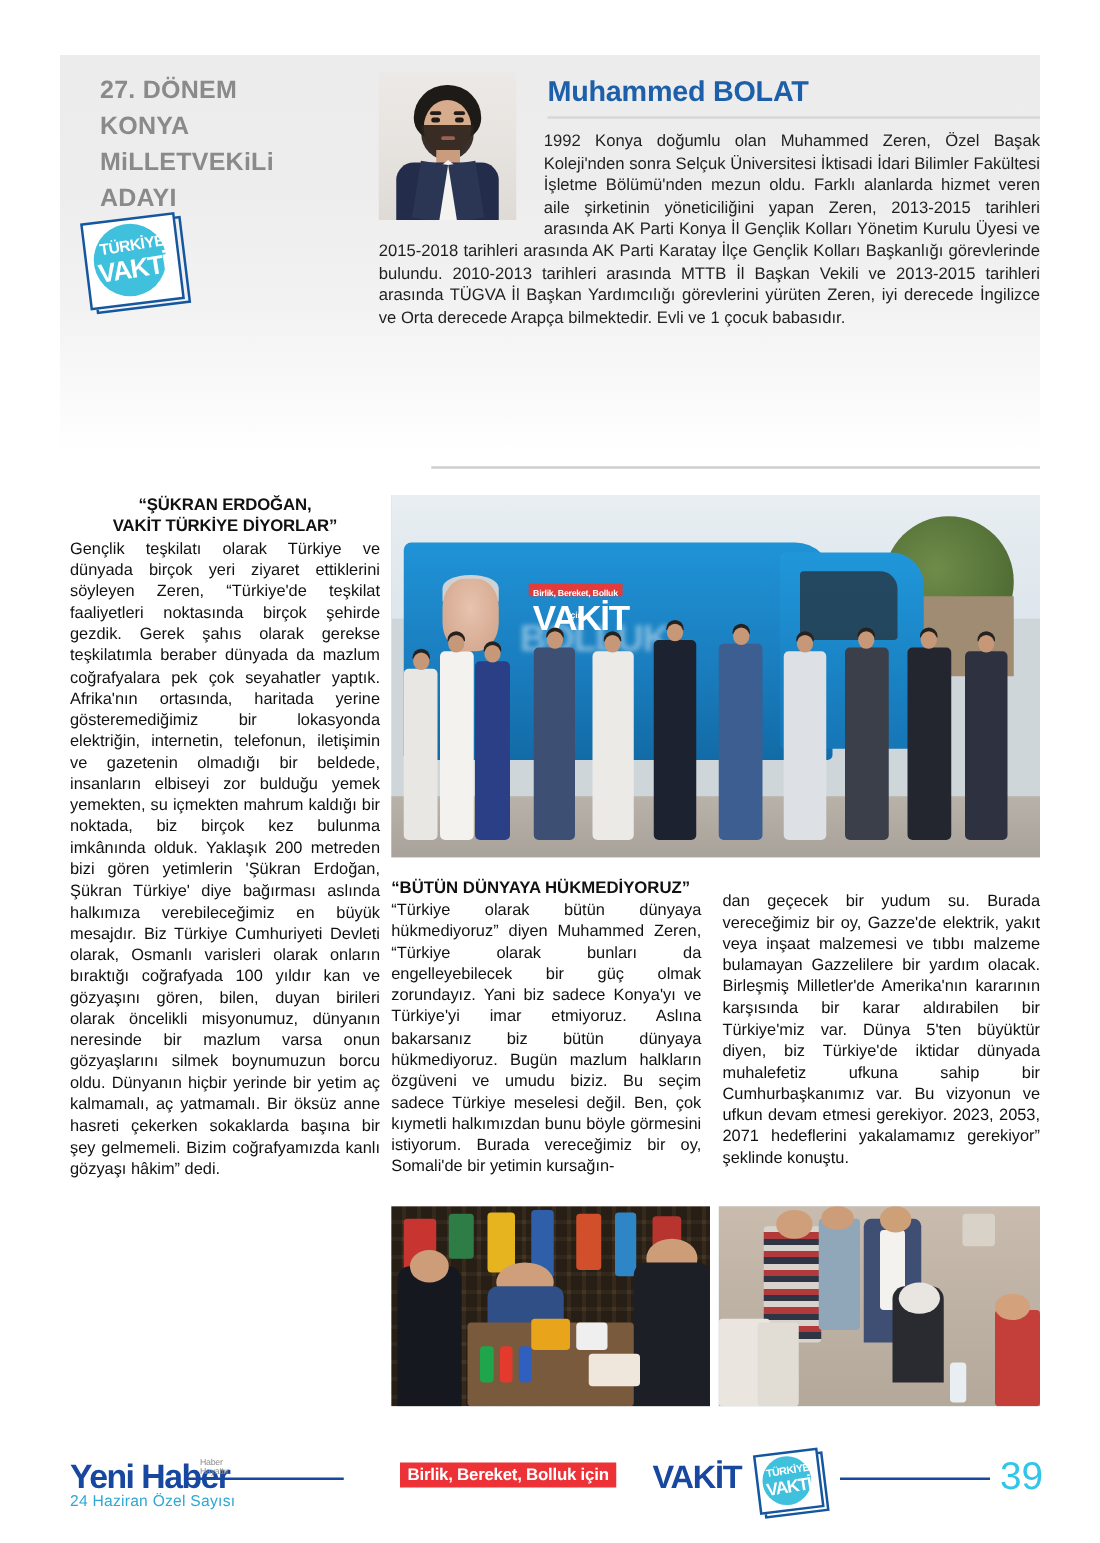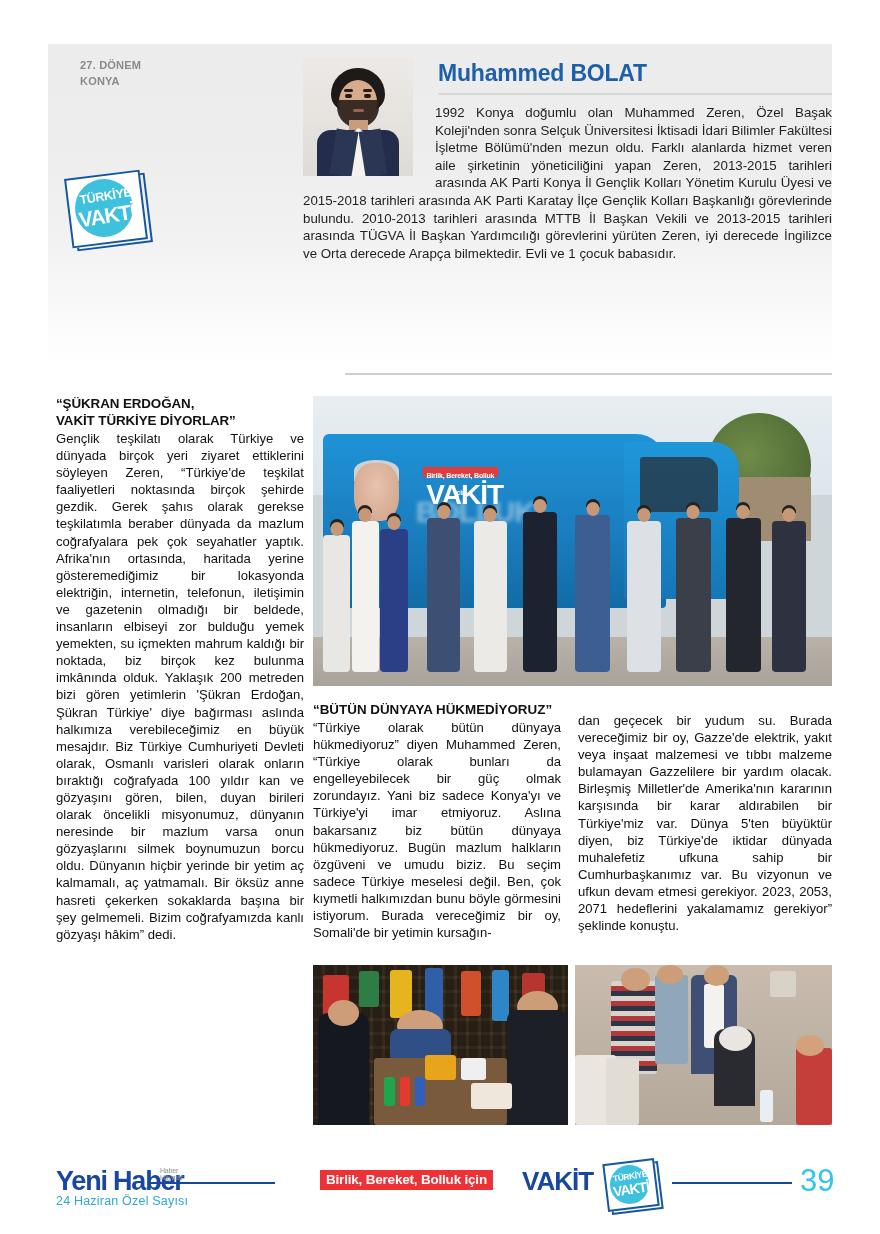--- a/index.html
+++ b/index.html
@@ -15,21 +15,21 @@
 
   
   .header-band{
     position:absolute;left:48px;top:44px;width:784px;height:320px;
     background:linear-gradient(to bottom,#ececec 0%,#ededed 32%,#f2f2f2 62%,#fbfbfb 88%,#ffffff 100%);
   }
   .header-left{
     position:absolute;left:80px;top:58px;width:200px;
   }
   .header-kicker{
-    font-size:11px;line-height:1.45;font-weight:bold;color:#8a8a8a;
+    font-size:20px;line-height:1.45;font-weight:bold;color:#8a8a8a;
     letter-spacing:.2px;
   }
   .header-kicker div{white-space:nowrap;}
 
   
   .tv-logo{
     position:absolute;left:62px;top:172px;width:92px;height:76px;
   }
   .tv-frame{
     position:absolute;left:6px;top:2px;width:72px;height:66px;
@@ -122,21 +122,21 @@
   .bio-float{float:left;width:132px;height:82px;}
 
   .head-rule{
     position:absolute;left:345px;top:373px;width:487px;height:2px;background:#cfcfcf;
   }
 
   
   .col{position:absolute;font-size:13.1px;line-height:17.1px;text-align:justify;color:#111;}
   .col p{margin:0;}
   .sub-head{
-    font-weight:bold;font-size:13.4px;line-height:16px;
+    font-weight:bold;text-align:center;font-size:13.4px;line-height:16px;
     letter-spacing:-.1px;margin-bottom:1px;
   }
   .sub-head-left{
     font-weight:bold;text-align:left;font-size:13.4px;line-height:16px;margin-bottom:1px;
   }
   #col-left{left:56px;top:396px;width:248px;}
   #col-mid{left:313px;top:702px;width:248px;}
   #col-right{left:578px;top:712px;width:254px;}
 
   
@@ -207,20 +207,22 @@
 <body>
 
 <div class="page">
 
   <div class="header-band"></div>
 
   <div class="header-left">
     <div class="header-kicker">
       <div>27. DÖNEM</div>
       <div>KONYA</div>
+      <div>MiLLETVEKiLi</div>
+      <div>ADAYI</div>
     </div>
   </div>
 
   <div class="tv-logo">
     <div class="tv-frame2"></div>
     <div class="tv-frame"></div>
     <div class="tv-circle"></div>
     <div class="tv-t1">TÜRKİYE.</div>
     <div class="tv-t2">VAKTİ</div>
   </div>

